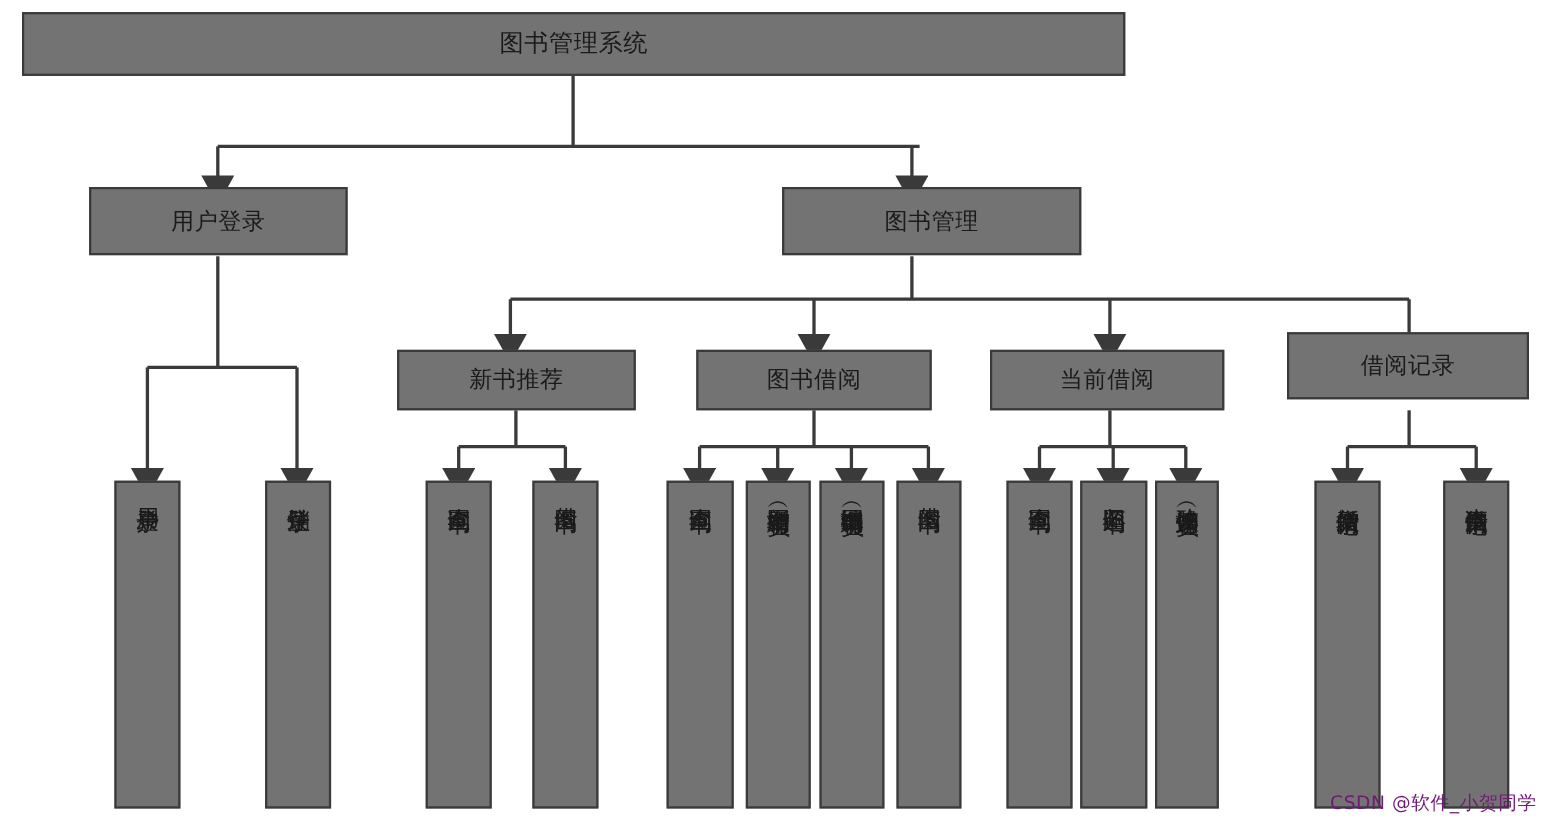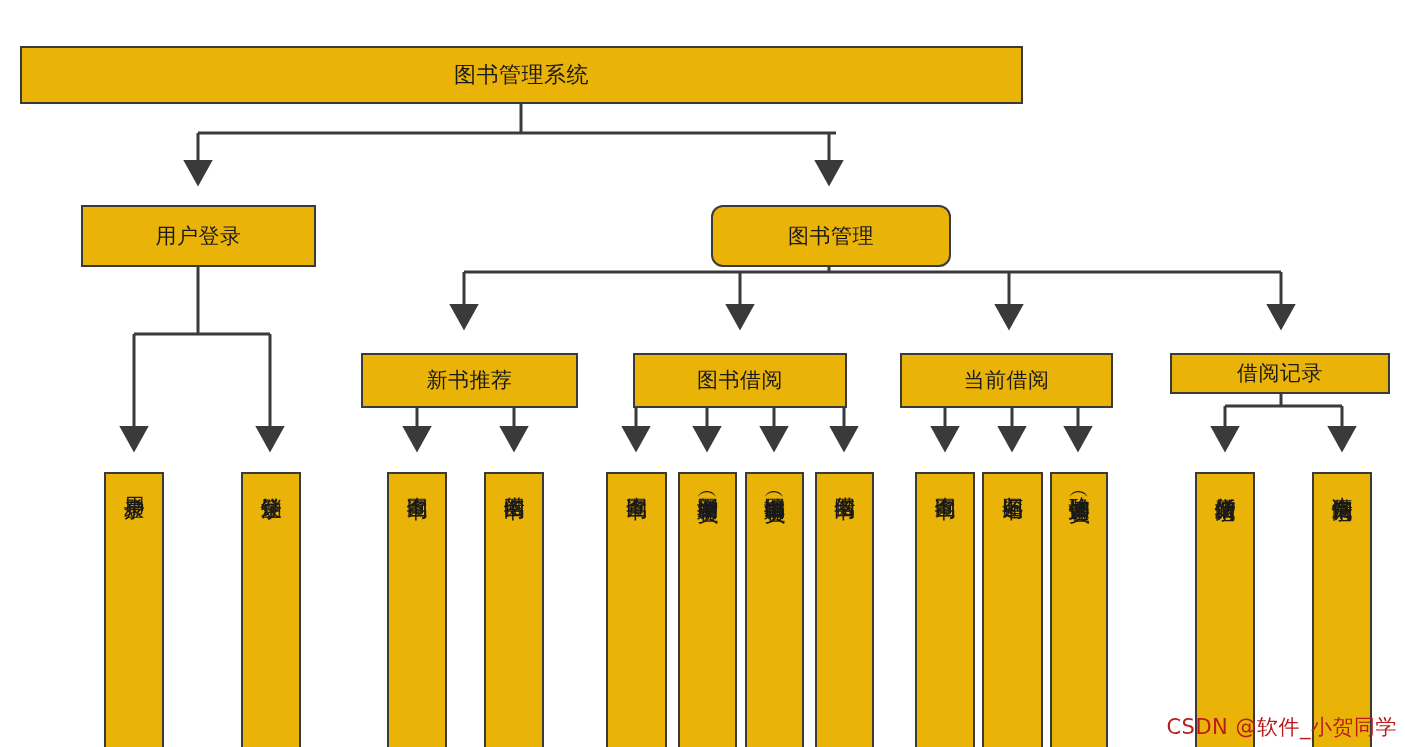--- a/index.html
+++ b/index.html
@@ -23,27 +23,26 @@
   .connectors {
     position: absolute;
     left: 0; top: 0;
     width: 1405px;
     height: 747px;
     pointer-events: none;
   }
   .node {
     position: absolute;
     box-sizing: border-box;
-    background: #eab308;
+    background: #737373;
     border: 2px solid #3a3a3a;
     display: flex;
     align-items: center;
     justify-content: center;
     color: #1a1a1a;
-    margin-top: 35px;
   }
   .node .label {
     display: block;
     text-align: center;
     line-height: 1.18;
     letter-spacing: 0.5px;
   }
   .node.horiz .label {
     writing-mode: horizontal-tb;
     font-size: 21px;
@@ -61,22 +60,22 @@
     text-orientation: upright;
     font-size: 21px;
     line-height: 1.08;
     letter-spacing: 1px;
     white-space: nowrap;
   }
   .watermark {
     position: absolute;
     right: 8px;
     bottom: 6px;
-    font-size: 21px;
-    color: #b91c1c;
+    font-size: 17px;
+    color: #701a75;
     letter-spacing: 0.5px;
     white-space: nowrap;
   }
 </style>
 </head>
 <body>
 
 <div id="diagram">
 
   <svg class="connectors" viewBox="0 0 1405 747" width="1405" height="747" xmlns="http://www.w3.org/2000/svg">
@@ -129,34 +128,34 @@
     </g>
   </svg>
 
   <div class="node horiz root" style="left:20px; top:11px; width:1003px; height:58px;">
     <span class="label">图书管理系统</span>
   </div>
 
   <div class="node horiz" style="left:81px; top:170px; width:235px; height:62px;">
     <span class="label">用户登录</span>
   </div>
-  <div class="node horiz" style="left:711px; top:170px; width:240px; height:62px;border-radius:12px;">
+  <div class="node horiz" style="left:711px; top:170px; width:272px; height:62px;">
     <span class="label">图书管理</span>
   </div>
 
   <div class="node horiz" style="left:361px; top:318px; width:217px; height:55px;font-family:Liberation Serif, serif;">
     <span class="label">新书推荐</span>
   </div>
   <div class="node horiz" style="left:633px; top:318px; width:214px; height:55px;align-items:center;">
     <span class="label">图书借阅</span>
   </div>
   <div class="node horiz" style="left:900px; top:318px; width:213px; height:55px;">
     <span class="label">当前借阅</span>
   </div>
-  <div class="node horiz" style="left:1170px; top:318px; width:220px; height:41px;">
+  <div class="node horiz" style="left:1170px; top:302px; width:220px; height:61px;">
     <span class="label">借阅记录</span>
   </div>
 
   <div class="node vert" style="left:104px; top:437px; width:60px; height:298px;">
     <span class="label">用户登录</span>
   </div>
   <div class="node vert" style="left:241px; top:437px; width:60px; height:298px;">
     <span class="label">注销登录</span>
   </div>
 

